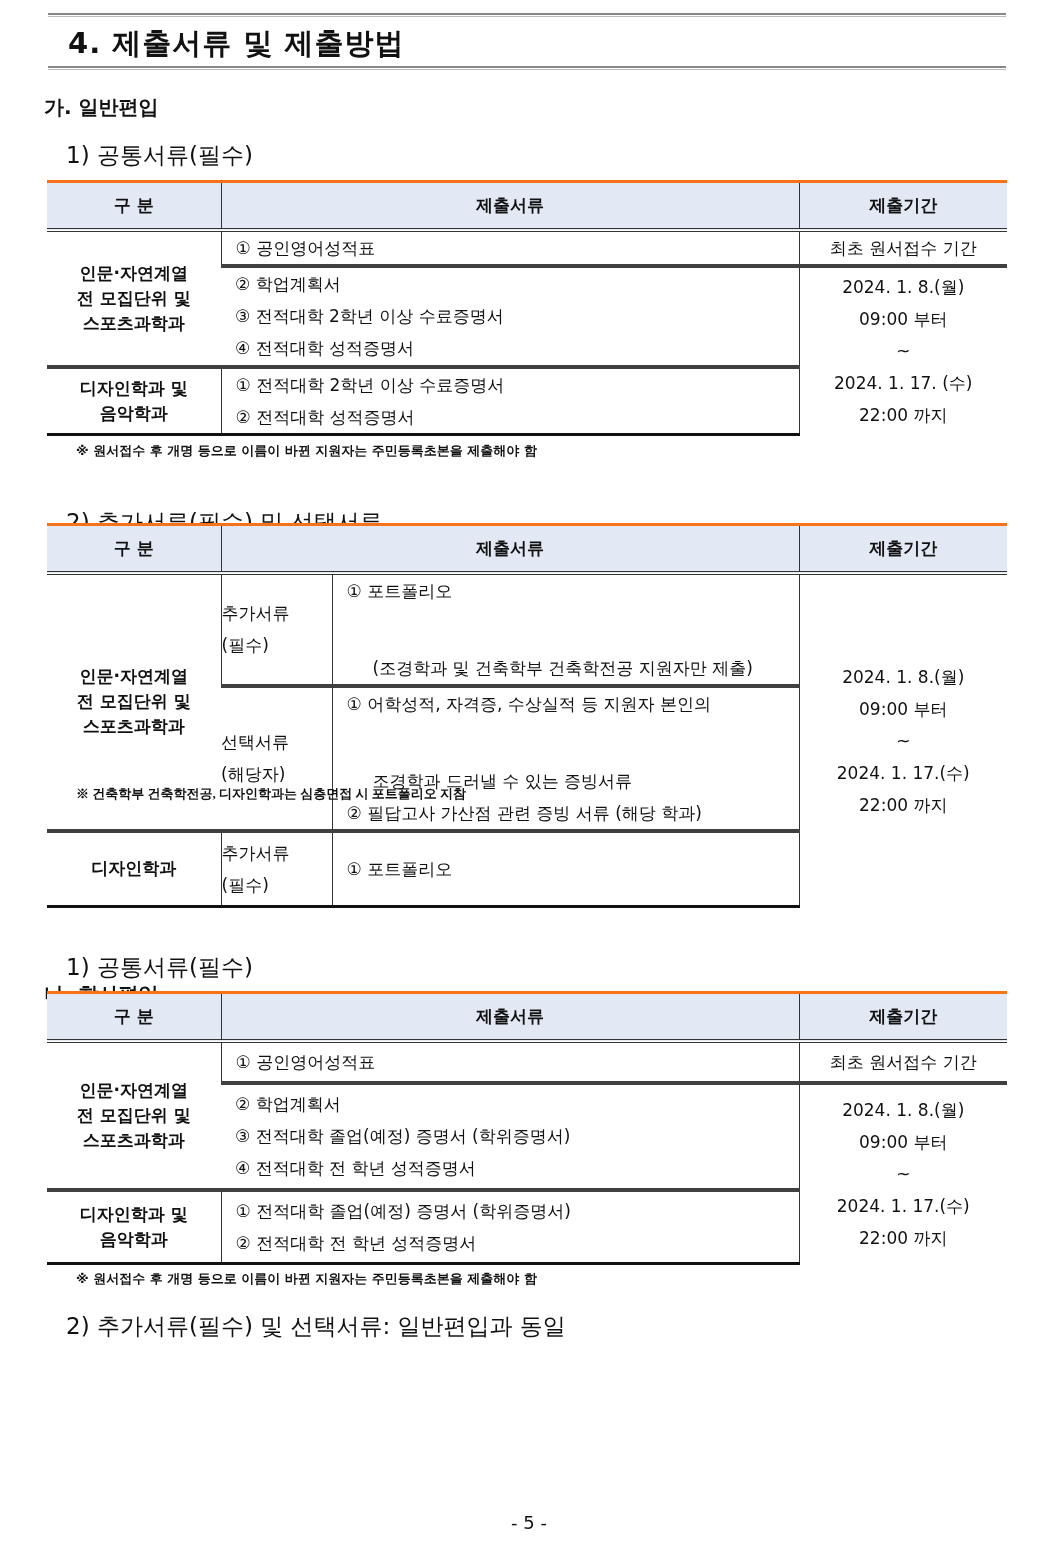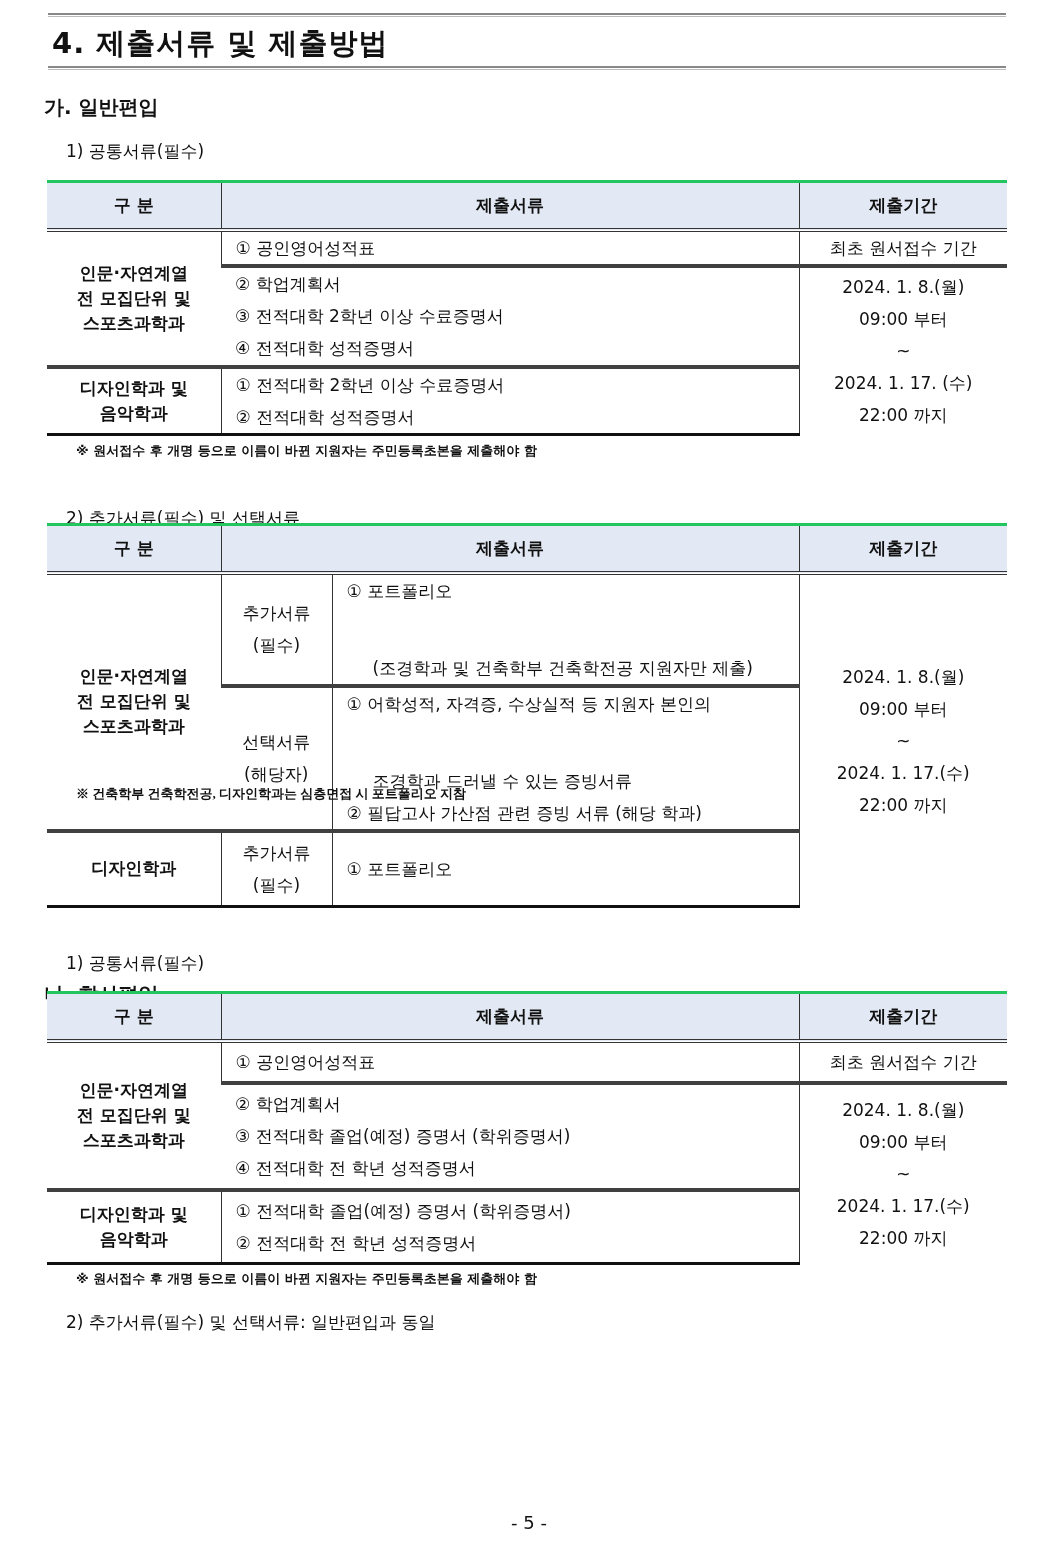--- a/index.html
+++ b/index.html
@@ -1,32 +1,32 @@
 <!DOCTYPE html>
 <html><head>
 <meta charset="utf-8">
 <style>
   * { box-sizing: border-box; margin: 0; padding: 0; }
   html, body { width: 1058px; height: 1544px; background: #ffffff; }
   body { font-family: "DejaVu Sans", "Liberation Sans", sans-serif; color: #111; position: relative; overflow: hidden; }
 
   .title-rule { position: absolute; left: 48px; width: 958px; height: 4px; border-top: 2px solid #888; border-bottom: 1px solid #bbb; }
-  .page-title { position: absolute; left: 52px; top: 24px; font-size: 29px; font-weight: bold; letter-spacing: 1px; }
+  .page-title { position: absolute; left: 68px; top: 24px; font-size: 29px; font-weight: bold; letter-spacing: 1px; }
 
   .h2 { position: absolute; left: 44px; font-size: 20px; font-weight: bold; }
-  .h3 { position: absolute; left: 66px; font-size: 17px; }
+  .h3 { position: absolute; left: 66px; font-size: 23px; }
   .note { position: absolute; left: 76px; font-size: 13px; font-weight: bold; }
 
   table.doc { position: absolute; left: 47px; width: 960px; border-collapse: collapse; font-size: 17px; }
-  table.doc th { background: #e3e9f4; font-weight: bold; height: 48px; border-top: 3px solid #22c55e; border-bottom: 4px double #333; text-align: center; }
+  table.doc th { background: #e3e9f4; font-weight: bold; height: 48px; border-top: 3px solid #f97316; border-bottom: 4px double #333; text-align: center; }
   table.doc th + th, table.doc td + td { border-left: 1px solid #333; }
   table.doc td { border-top: 4px solid #404040; vertical-align: middle; }
   table.doc tr.last td { border-bottom: 3px solid #111; }
   table.doc td.cat { text-align: center; font-weight: bold; line-height: 25px; }
-  table.doc td.sub { text-align: center; line-height: 32px; }
+  table.doc td.sub { text-align: left; line-height: 32px; }
   table.doc td.docs { padding-left: 14px; line-height: 32px; }
   table.doc td.period { text-align: center; line-height: 32px; }
   .indent { padding-left: 26px; display: block; margin-top: 45px; }
   .c1 { width: 174px; } .c3 { width: 208px; }
   .csub { width: 111px; }
 
   .page-num { position: absolute; left: 0; width: 1058px; top: 1512px; text-align: center; font-size: 18px; }
 </style>
 </head>
 <body>

